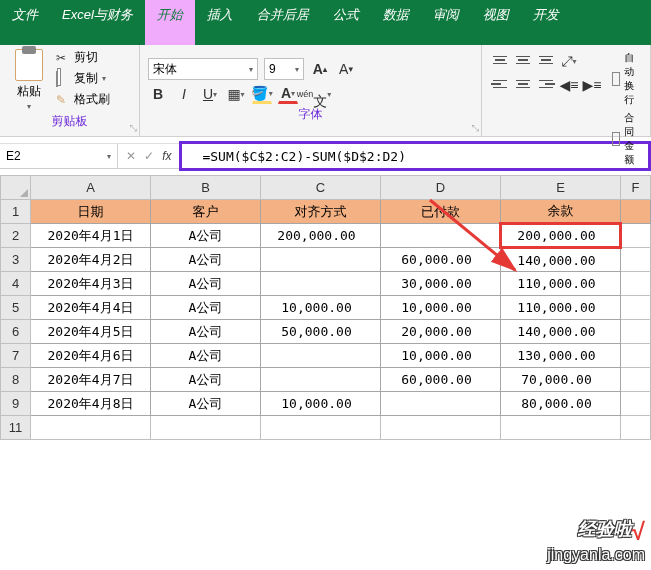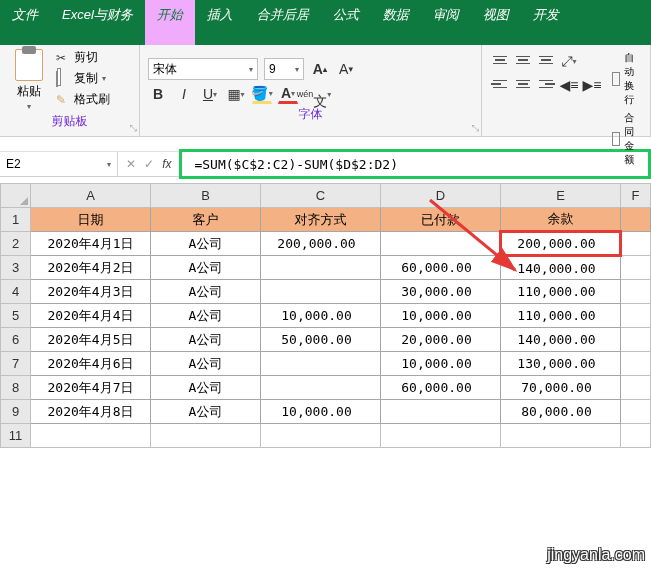--- a/index.html
+++ b/index.html
@@ -43,25 +43,25 @@
 .align-btn { width: 20px; height: 18px; display: flex; flex-direction: column; gap: 2px; justify-content: center; align-items: center; border: 1px solid transparent; cursor: pointer; }
 .aline { height: 1.5px; background: #555; }
 .al1 { width: 14px; } .al2 { width: 10px; }
 .indent-btn { display: flex; align-items: center; gap: 2px; }
 .wrap-item { display: flex; align-items: center; gap: 4px; padding: 2px 0; cursor: pointer; font-size: 10px; }
 .wrap-icon { width: 16px; height: 14px; border: 1px solid #888; position: relative; }
 .merge-icon { width: 16px; height: 14px; border: 1px solid #888; }
 .corner-expand { position: absolute; right: 2px; bottom: 2px; font-size: 9px; color: #999; }
 
 
-.formula-bar { display: flex; height: 26px; border-bottom: 1px solid #d0d0d0; border-top: 1px solid #e0e0e0; background: #fff; margin-top: 14px; }
+.formula-bar { display: flex; height: 26px; border-bottom: 1px solid #d0d0d0; border-top: 1px solid #e0e0e0; background: #fff; margin-top: 6px; }
 .name-box { width: 118px; border-right: 1px solid #d0d0d0; display: flex; align-items: center; justify-content: space-between; padding: 0 6px; font-size: 12px; }
 .fx-controls { display: flex; align-items: center; gap: 8px; padding: 0 8px; color: #999; }
 .fx-label { font-style: italic; font-size: 12px; color: #444; }
-.formula-input { flex: 1; padding: 0 12px; display: flex; align-items: center; font-size: 13px; font-family: Consolas, monospace; border: 3px solid #22c55e; margin: -3px 0 -3px 0; }
+.formula-input { flex: 1; padding: 0 20px; display: flex; align-items: center; font-size: 13px; font-family: Consolas, monospace; border: 3px solid #6d28d9; margin: -3px 0 -3px 0; }
 
 
 .red-arrow { position: absolute; left: 430px; top: 200px; pointer-events: none; }
 .red-arrow svg { overflow: visible; }
 
 
 .grid { border-collapse: collapse; width: 100%; table-layout: fixed; margin-top: 6px; }
 .grid th, .grid td { border: 1px solid #c0c0c0; height: 24px; font-size: 13px; text-align: center; font-weight: normal; }
 .corner-cell { width: 30px; background: #e8e8e8; position: relative; }
 .corner-tri { position: absolute; right: 2px; bottom: 2px; width: 0; height: 0; border-right: 8px solid #b0b0b0; border-top: 8px solid transparent; }
@@ -344,14 +344,15 @@
         <td></td>
         <td></td>
         <td></td>
         <td></td>
         <td></td>
       </tr>
 </tbody>
   </table>
 
 <div class="watermark">
+  <div><span class="wm-top">经验啦</span><span class="wm-check">√</span></div>
   <div class="wm-bottom">jingyanla.com</div>
 </div>
 
 </body></html>

